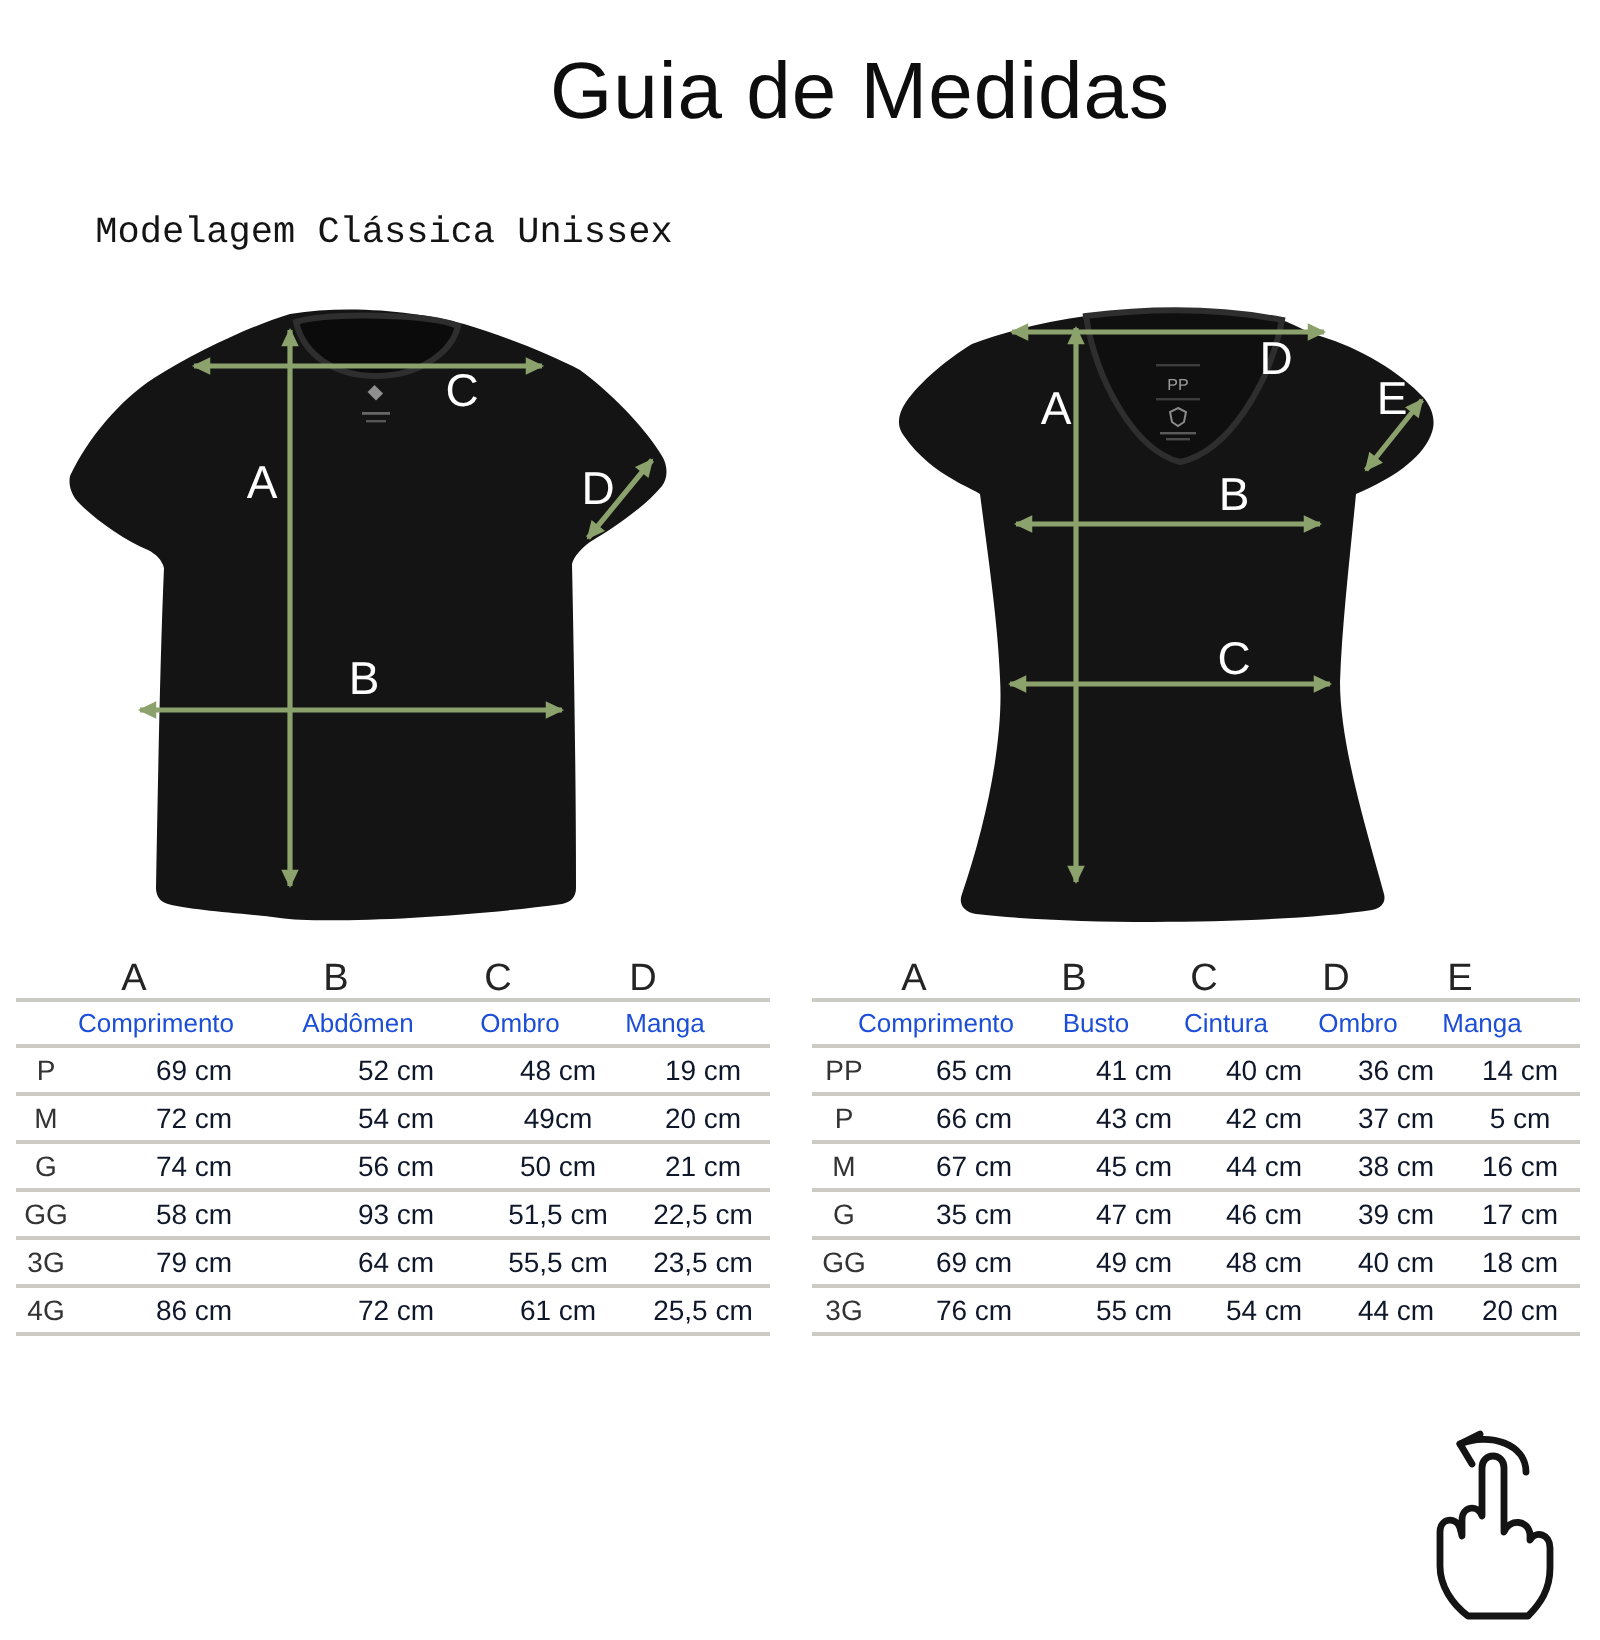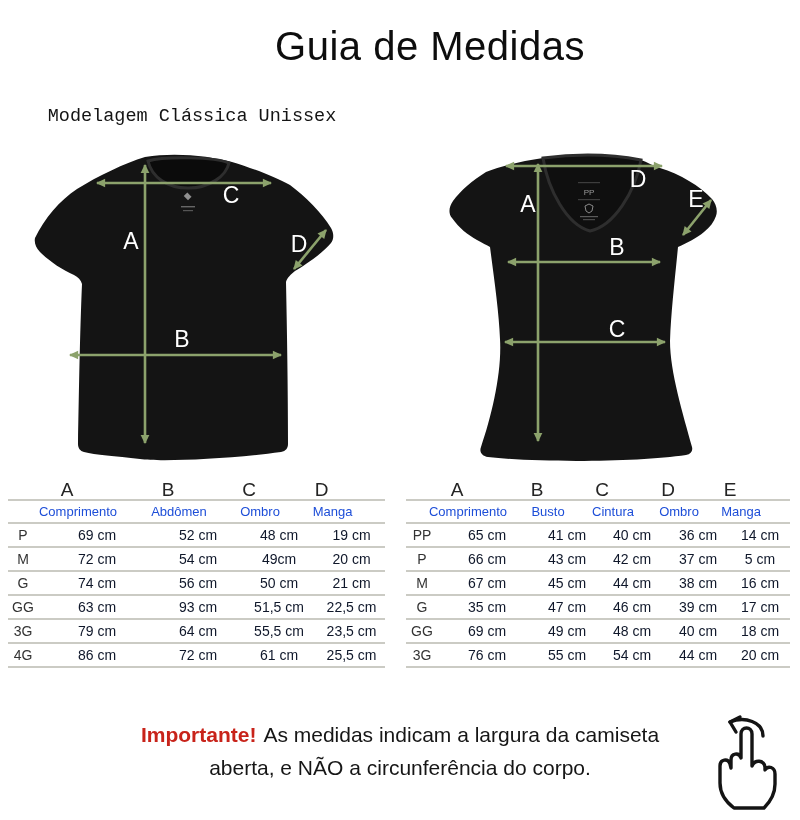--- a/index.html
+++ b/index.html
@@ -173,21 +173,21 @@
         </div>
         <div class="trow drow">
           <span class="cell size">G</span>
           <span class="cell val">74 cm</span>
           <span class="cell val">56 cm</span>
           <span class="cell val">50 cm</span>
           <span class="cell val">21 cm</span>
         </div>
         <div class="trow drow">
           <span class="cell size">GG</span>
-          <span class="cell val">63 cm</span>
+          <span class="cell val">58 cm</span>
           <span class="cell val">93 cm</span>
           <span class="cell val">51,5 cm</span>
           <span class="cell val">22,5 cm</span>
         </div>
         <div class="trow drow">
           <span class="cell size">3G</span>
           <span class="cell val">79 cm</span>
           <span class="cell val">64 cm</span>
           <span class="cell val">55,5 cm</span>
           <span class="cell val">23,5 cm</span>
@@ -264,24 +264,20 @@
           <span class="cell size">3G</span>
           <span class="cell val">76 cm</span>
           <span class="cell val">55 cm</span>
           <span class="cell val">54 cm</span>
           <span class="cell val">44 cm</span>
           <span class="cell val">20 cm</span>
         </div>
       </div>
   </div>
 
-  <p class="note">
-    <span class="hl">Importante!</span><span>As medidas indicam a largura da camiseta</span><br>
-    <span>aberta, e NÃO a circunferência do corpo.</span>
-  </p>
 
   <svg class="hand-svg" width="90" height="105" viewBox="0 0 90 105">
     <g fill="none" stroke="#141414" stroke-width="3.4" stroke-linecap="round" stroke-linejoin="round">
       <path d="M63,26 C63,12 45,6 30,12"></path>
       <path d="M30,12 L40,7 M30,12 L36,22"></path>
       <path fill="#ffffff" d="
         M34,98
         C26,92 20,83 20,73
         L20,56 C20,49 28,48 30,54 L31,58
         L31,50 C31,43 39,42 41,48

